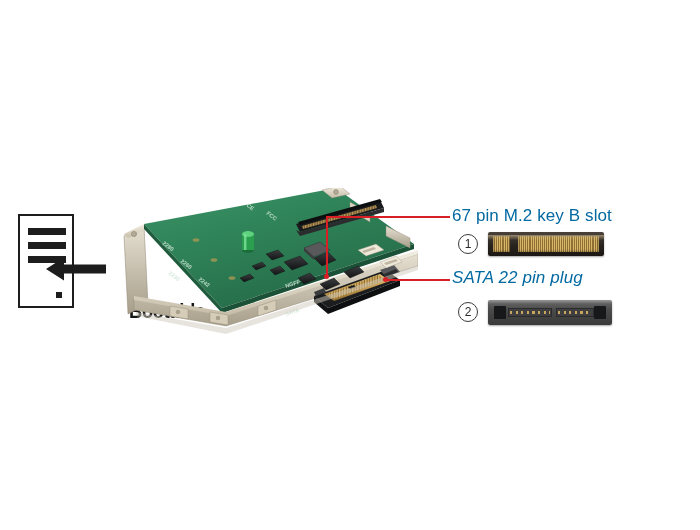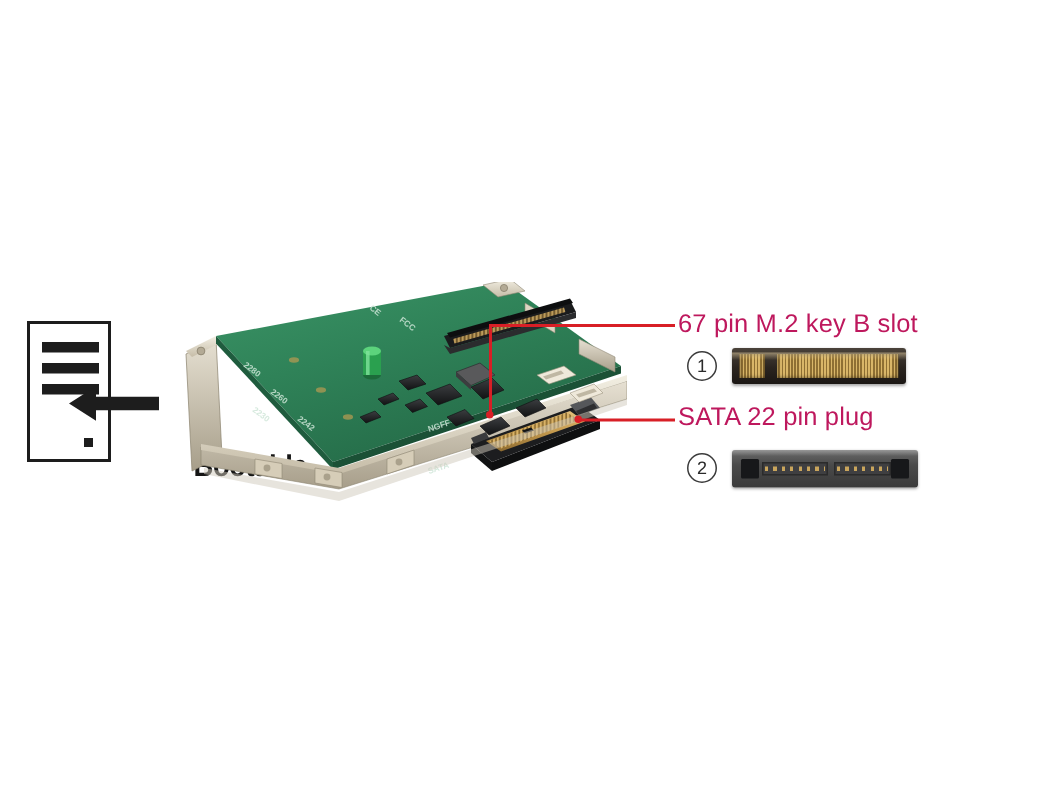--- a/index.html
+++ b/index.html
@@ -102,26 +102,26 @@
     width: 5px; height: 5px;
   }
   .lead-dot.d1 { left: 324px; top: 274px; }
   .lead-dot.d2 { left: 383px; top: 277px; }
 
   
   .legend-text {
     position: absolute;
     font-family: "Liberation Sans", sans-serif;
     font-size: 17px;
-    color: #be185d;
+    color: #0369a1;
     white-space: nowrap;
     letter-spacing: 0.1px;
   }
   .legend-text.t1 { left: 452px; top: 206px; }
-  .legend-text.t2 { left: 452px; top: 268px; }
+  .legend-text.t2 { left: 452px; top: 268px; font-style: italic; }
 
   .num-circle {
     position: absolute;
     width: 20px;
     height: 20px;
     border: 1.4px solid #3b3b3b;
     border-radius: 50%;
     box-sizing: border-box;
     font-family: "Liberation Sans", sans-serif;
     font-size: 12px;

